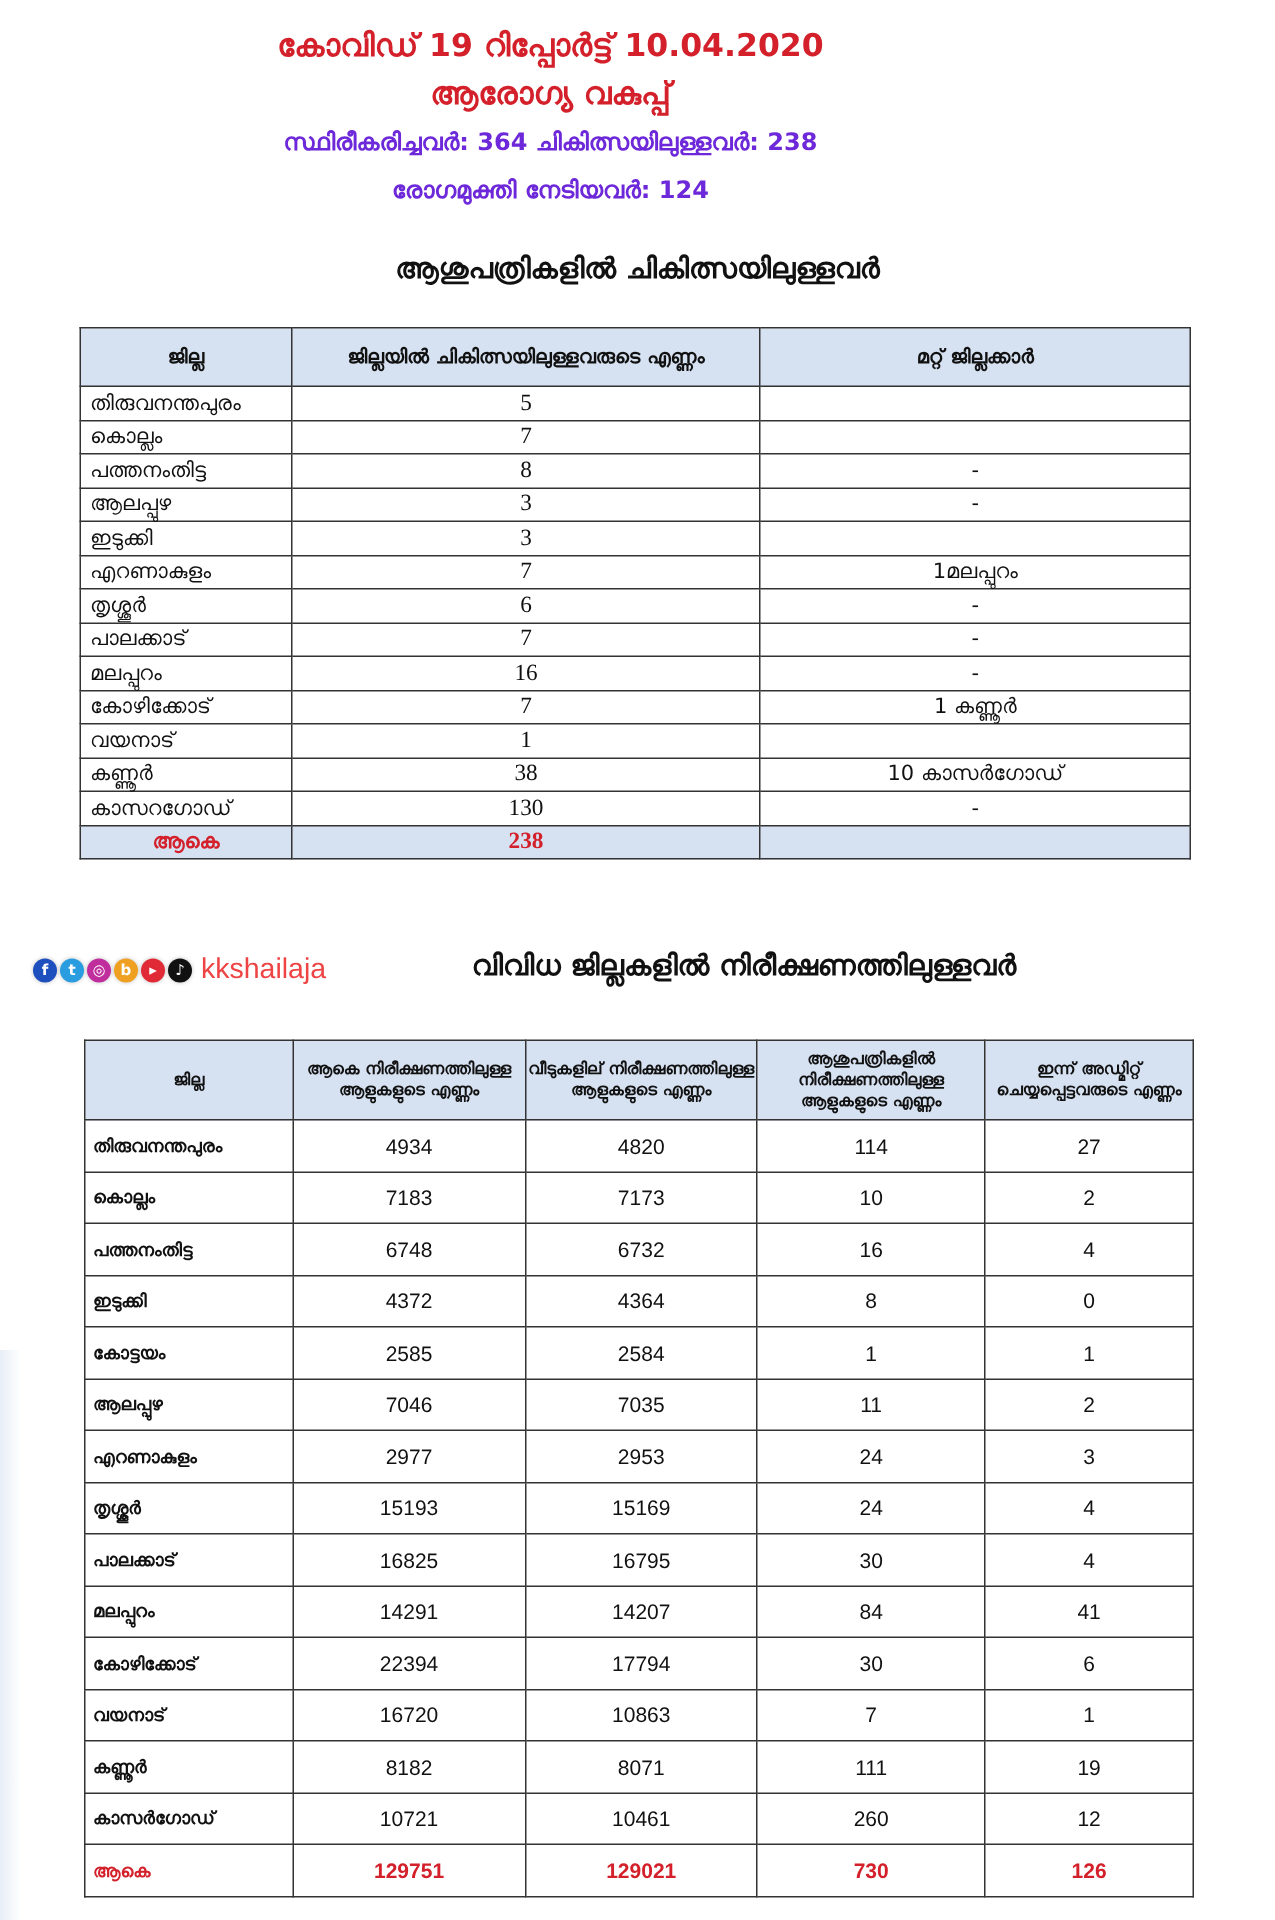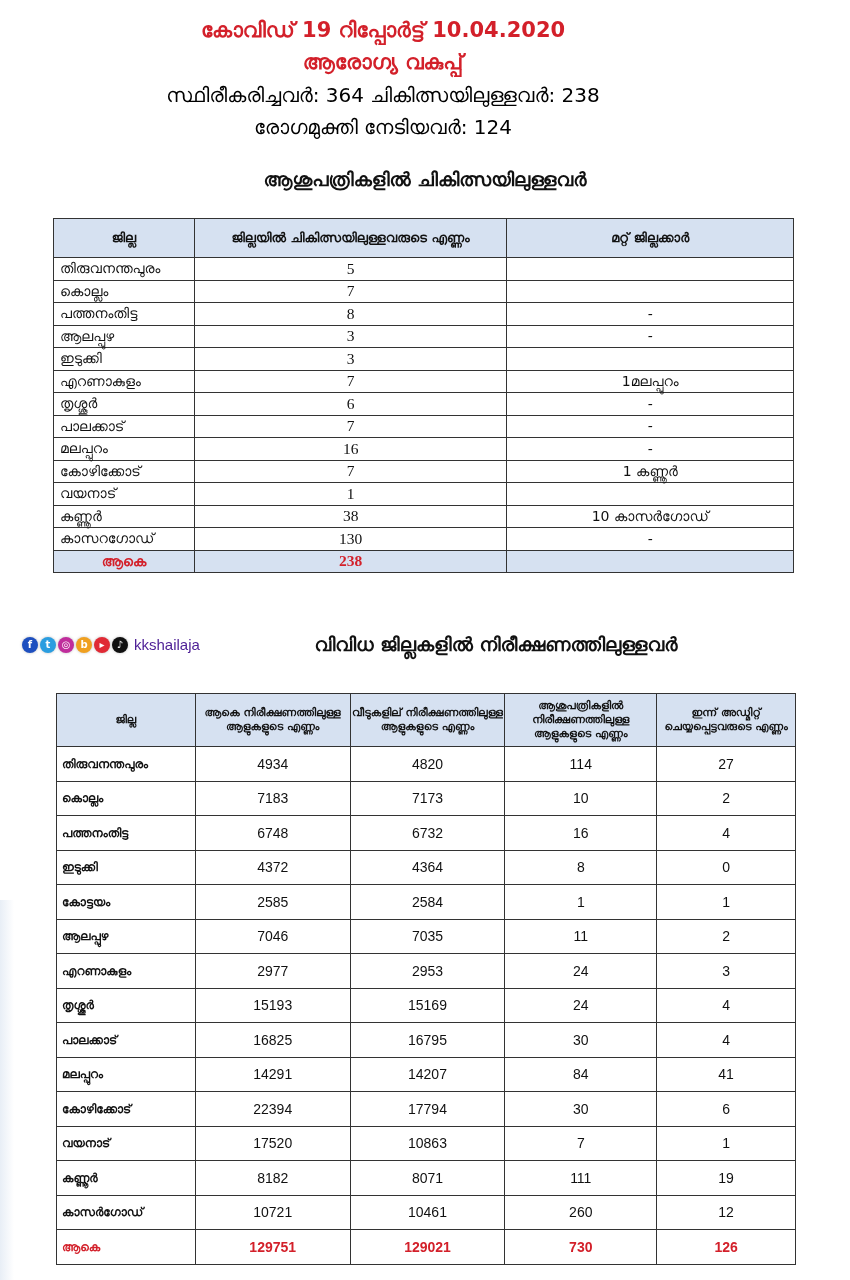--- a/index.html
+++ b/index.html
@@ -5,26 +5,26 @@
     html, body { margin: 0; padding: 0; background: #ffffff; }
     body {
       width: 850px; height: 1280px; position: relative; overflow: hidden;
       font-family: "DejaVu Sans", "Liberation Sans", sans-serif;
       color: #111;
     }
     .left-shade {
       position: absolute; left: 0; top: 900px; width: 14px; height: 380px;
       background: linear-gradient(to right, #e8eef6, #ffffff);
     }
-    .header { position: absolute; left: 0; top: 14px; width: 734px; text-align: center; padding-left: 16px; }
+    .header { position: absolute; left: 0; top: 14px; width: 734px; text-align: center; }
     .title-red {
       color: #d3202a; font-weight: bold; font-size: 21px; line-height: 32px;
     }
     .title-blue {
-      color: #000000; font-weight: normal; font-size: 20px; line-height: 34px;
+      color: #6d28d9; font-weight: bold; font-size: 16px; line-height: 34px;
     }
     .section-title {
       position: absolute; left: 0; width: 850px; text-align: center;
       font-weight: bold; font-size: 19px; color: #111;
     }
     table { border-collapse: collapse; position: absolute; }
     td, th { border: 1.5px solid #333; }
 
     
     #t1 { left: 53px; top: 218px; width: 741px; }
@@ -41,21 +41,21 @@
 
     
     .social {
       position: absolute; left: 22px; top: 636px; display: flex; align-items: center;
     }
     .soc-icon {
       width: 16px; height: 16px; border-radius: 50%; margin-right: 2px;
       color: #fff; font-size: 10px; font-weight: bold; display: inline-flex;
       align-items: center; justify-content: center; box-shadow: 0 0 3px rgba(0,0,0,0.25);
     }
-    .handle { font-family: "Liberation Sans", sans-serif; font-size: 15px; color: #4c1d95; margin-left: 4px; }
+    .handle { font-family: "Liberation Sans", sans-serif; font-size: 19px; color: #ef4444; margin-left: 4px; }
 
     
     #t2 { left: 56px; top: 693px; width: 740px; }
     #t2 th {
       background: #d6e1f1; height: 50px; font-size: 11px; font-weight: bold; line-height: 14px;
     }
     #t2 td { height: 31.5px; font-size: 14px; text-align: center; font-family: "Liberation Sans", sans-serif; }
     #t2 td.dist { text-align: left; padding-left: 5px; font-family: "DejaVu Sans", sans-serif; font-size: 12px; font-weight: bold; }
     #t2 tr.total td { color: #d3202a; font-weight: bold; font-size: 14px; }
     #t2 tr.total td.dist { font-size: 12px; }
@@ -268,21 +268,21 @@
       </tr>
       <tr>
         <td class="dist">കോഴിക്കോട്</td>
         <td>22394</td>
         <td>17794</td>
         <td>30</td>
         <td>6</td>
       </tr>
       <tr>
         <td class="dist">വയനാട്</td>
-        <td>17520</td>
+        <td>16720</td>
         <td>10863</td>
         <td>7</td>
         <td>1</td>
       </tr>
       <tr>
         <td class="dist">കണ്ണൂർ</td>
         <td>8182</td>
         <td>8071</td>
         <td>111</td>
         <td>19</td>

